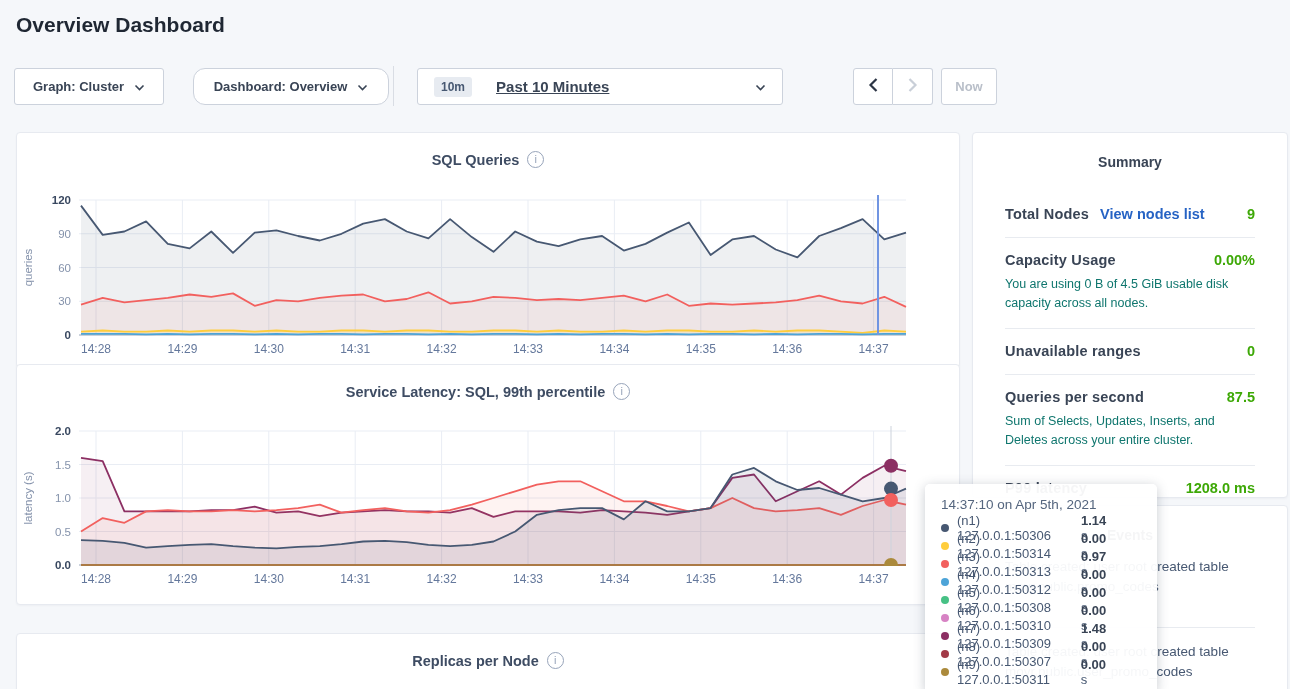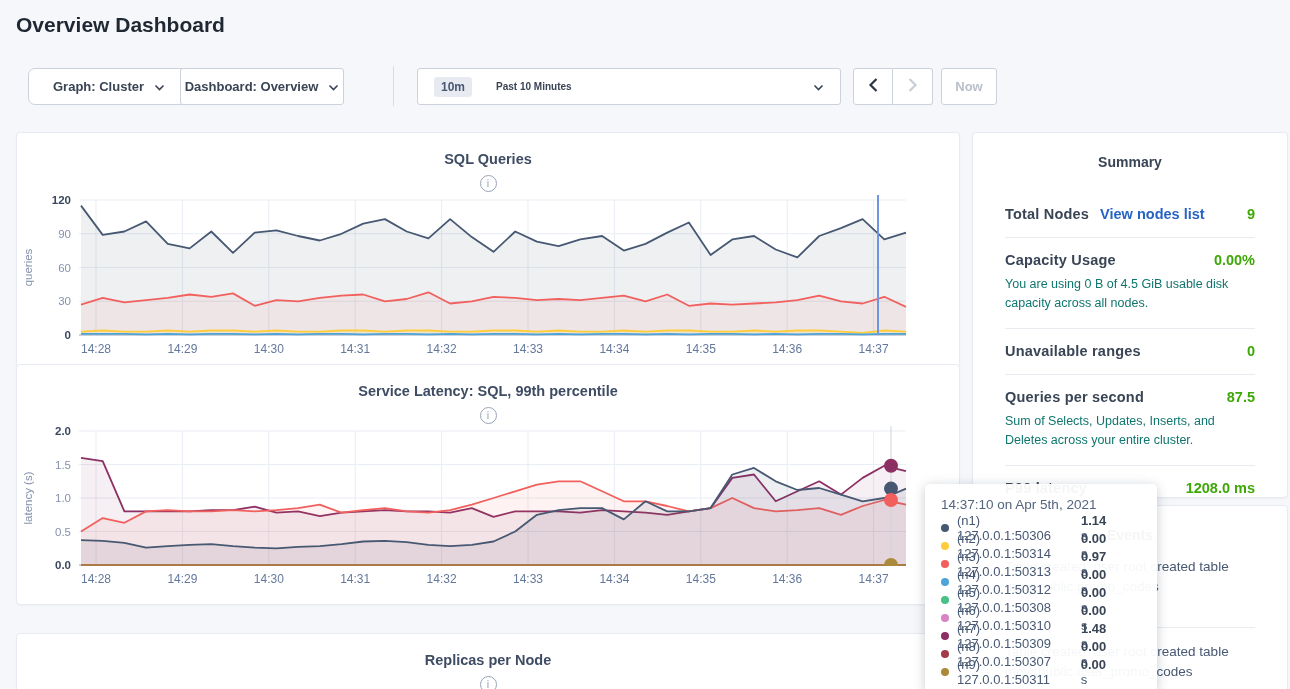--- a/index.html
+++ b/index.html
@@ -4,37 +4,37 @@
 <style>
   * { margin:0; padding:0; box-sizing:border-box; }
   html,body { width:1290px; height:689px; overflow:hidden; }
   body { background:#f5f7fa; font-family:"Liberation Sans","DejaVu Sans",sans-serif; color:#394455; position:relative; }
   h1.page-title { left:16px; top:13px; font-size:21px; font-weight:600; color:#1f2733; position:absolute; }
   
   .ctl-btn { position:absolute; top:68px; height:37px; background:#fff; border:1px solid #ccd2dc; border-radius:3px;
              display:flex; align-items:center; justify-content:center; gap:10px; font-size:13px; font-weight:bold;
              color:#394455; cursor:pointer; }
   .vdiv { position:absolute; top:66px; height:40px; width:1px; background:#d9dde4; left:393px; }
-  .time-sel { left:417px; width:424px; justify-content:flex-end; padding:0 16px; }
+  .time-sel { left:417px; width:366px; justify-content:flex-end; padding:0 16px; }
   .time-badge { background:#e7ebf1; border-radius:3px; padding:3px 7px; font-size:12px; font-weight:bold; color:#475872; margin-right:14px; }
-  .time-label { font-size:10px; font-weight:bold; }
+  .time-label { font-size:15px; font-weight:bold;text-decoration:underline; }
   .time-sel .chev { margin-left:auto; }
   .arrow-btn { width:40px; justify-content:center; }
   .arrow-btn.next { border-left:none; border-radius:0 3px 3px 0; cursor:default; }
   .arrow-btn.prev { border-radius:3px 0 0 3px; }
   .now-btn { left:941px; width:56px; color:#b9bfc9; cursor:default; }
   
   .card { position:absolute; background:#fff; border:1px solid #e7eaf0; border-radius:4px; box-shadow:0 1px 2px rgba(40,50,70,.04); }
   #sql-card  { left:16px; top:132px; width:944px; height:236px; }
   #lat-card  { left:16px; top:364px; width:944px; height:241px; }
   #rep-card  { left:16px; top:633px; width:944px; height:120px; }
   #summary-card { left:972px; top:132px; width:316px; height:366px; }
   #events-card  { left:972px; top:505px; width:316px; height:240px; }
   .chart-title { display:flex; justify-content:center; align-items:center; gap:8px; padding-top:18px;
-                 font-size:14.5px; font-weight:bold; color:#3e4c63;flex-direction:column; }
+                 font-size:14.5px; font-weight:bold; color:#3e4c63; }
   .info-ic { width:17px; height:17px; border:1px solid #97a4ba; border-radius:50%; color:#97a4ba; font-size:11px;
              line-height:15px; text-align:center; font-weight:normal; display:inline-block; cursor:pointer; }
   .legend { position:absolute; top:45px; right:38px; display:flex; gap:22px; }
   .legend .li { display:flex; align-items:center; gap:6px; font-size:12px; color:#5b6370; cursor:pointer; }
   .legend .ld { width:9px; height:9px; border-radius:50%; display:inline-block; }
   .chart-svg { position:absolute; left:0; }
   #chart-sql { top:62px; } #chart-lat { top:61px; }
   svg text.tick  { font-family:"Liberation Sans",sans-serif; font-size:11.5px; fill:#8492ab; }
   svg text.btick { font-weight:bold; fill:#394860; }
   svg text.xtick { font-family:"Liberation Sans",sans-serif; font-size:12px; fill:#64789c; }
@@ -58,27 +58,27 @@
   .trow { display:flex; align-items:center; gap:8px; height:18px; font-size:13px; color:#475872; }
   .trow .td { width:8px; height:8px; border-radius:50%; flex:none; }
   .trow .tv { margin-left:auto; padding-right:28px; }
   .trow .tv b { color:#394455; }
 </style>
 </head>
 <body>
 
 <h1 class="page-title">Overview Dashboard</h1>
 
-<button class="ctl-btn" style="left:28px;width:162px;border-radius:7px;">
+<button class="ctl-btn" style="left:14px;width:150px;">
   <span>Graph: Cluster</span>
   <span class="chev"><svg width="11" height="7">
         <polyline points="1.5,1.5 5.5,5.5 9.5,1.5" stroke="#394455" stroke-width="1.6" fill="none"></polyline>
       </svg></span>
 </button>
-<button class="ctl-btn" style="left:180px;width:164px;">
+<button class="ctl-btn" style="left:193px;width:196px;border-radius:12px;">
   <span>Dashboard: Overview</span>
   <span class="chev"><svg width="11" height="7">
         <polyline points="1.5,1.5 5.5,5.5 9.5,1.5" stroke="#394455" stroke-width="1.6" fill="none"></polyline>
       </svg></span>
 </button>
 <div class="vdiv"></div>
 <button class="ctl-btn time-sel">
   <span class="time-badge">10m</span>
   <span class="time-label">Past 10 Minutes</span>
   <span class="chev"><svg width="11" height="7">

